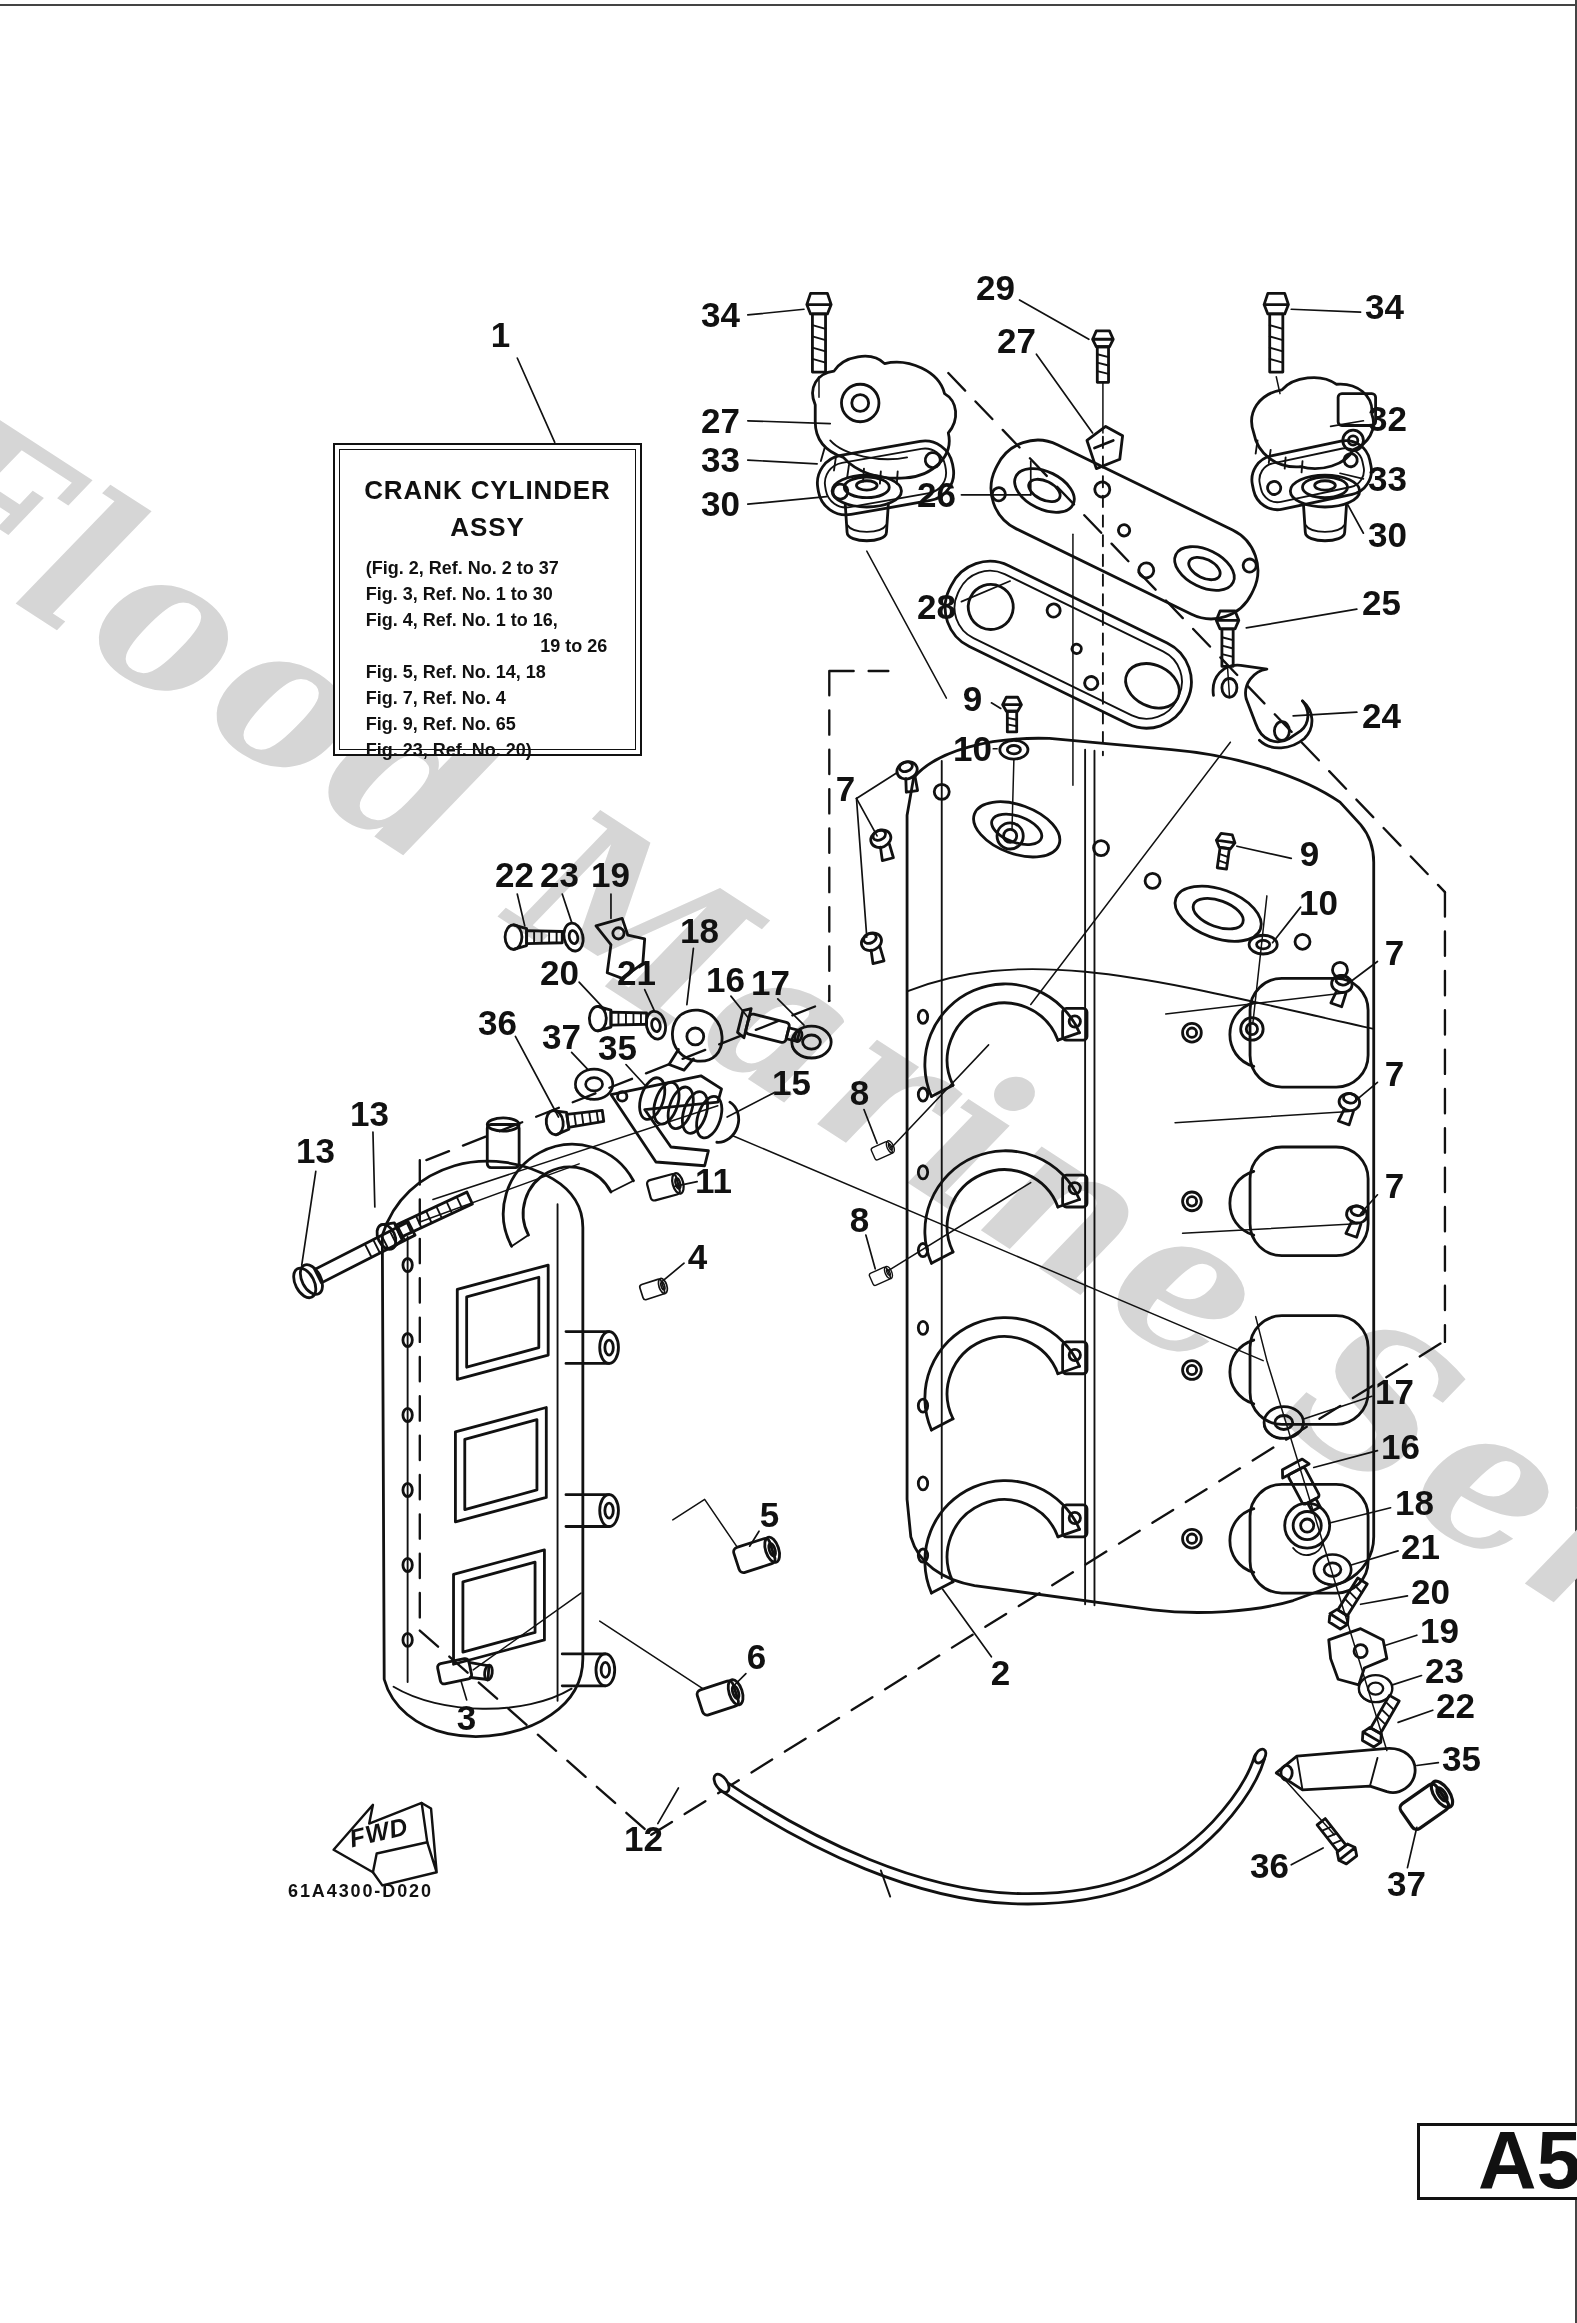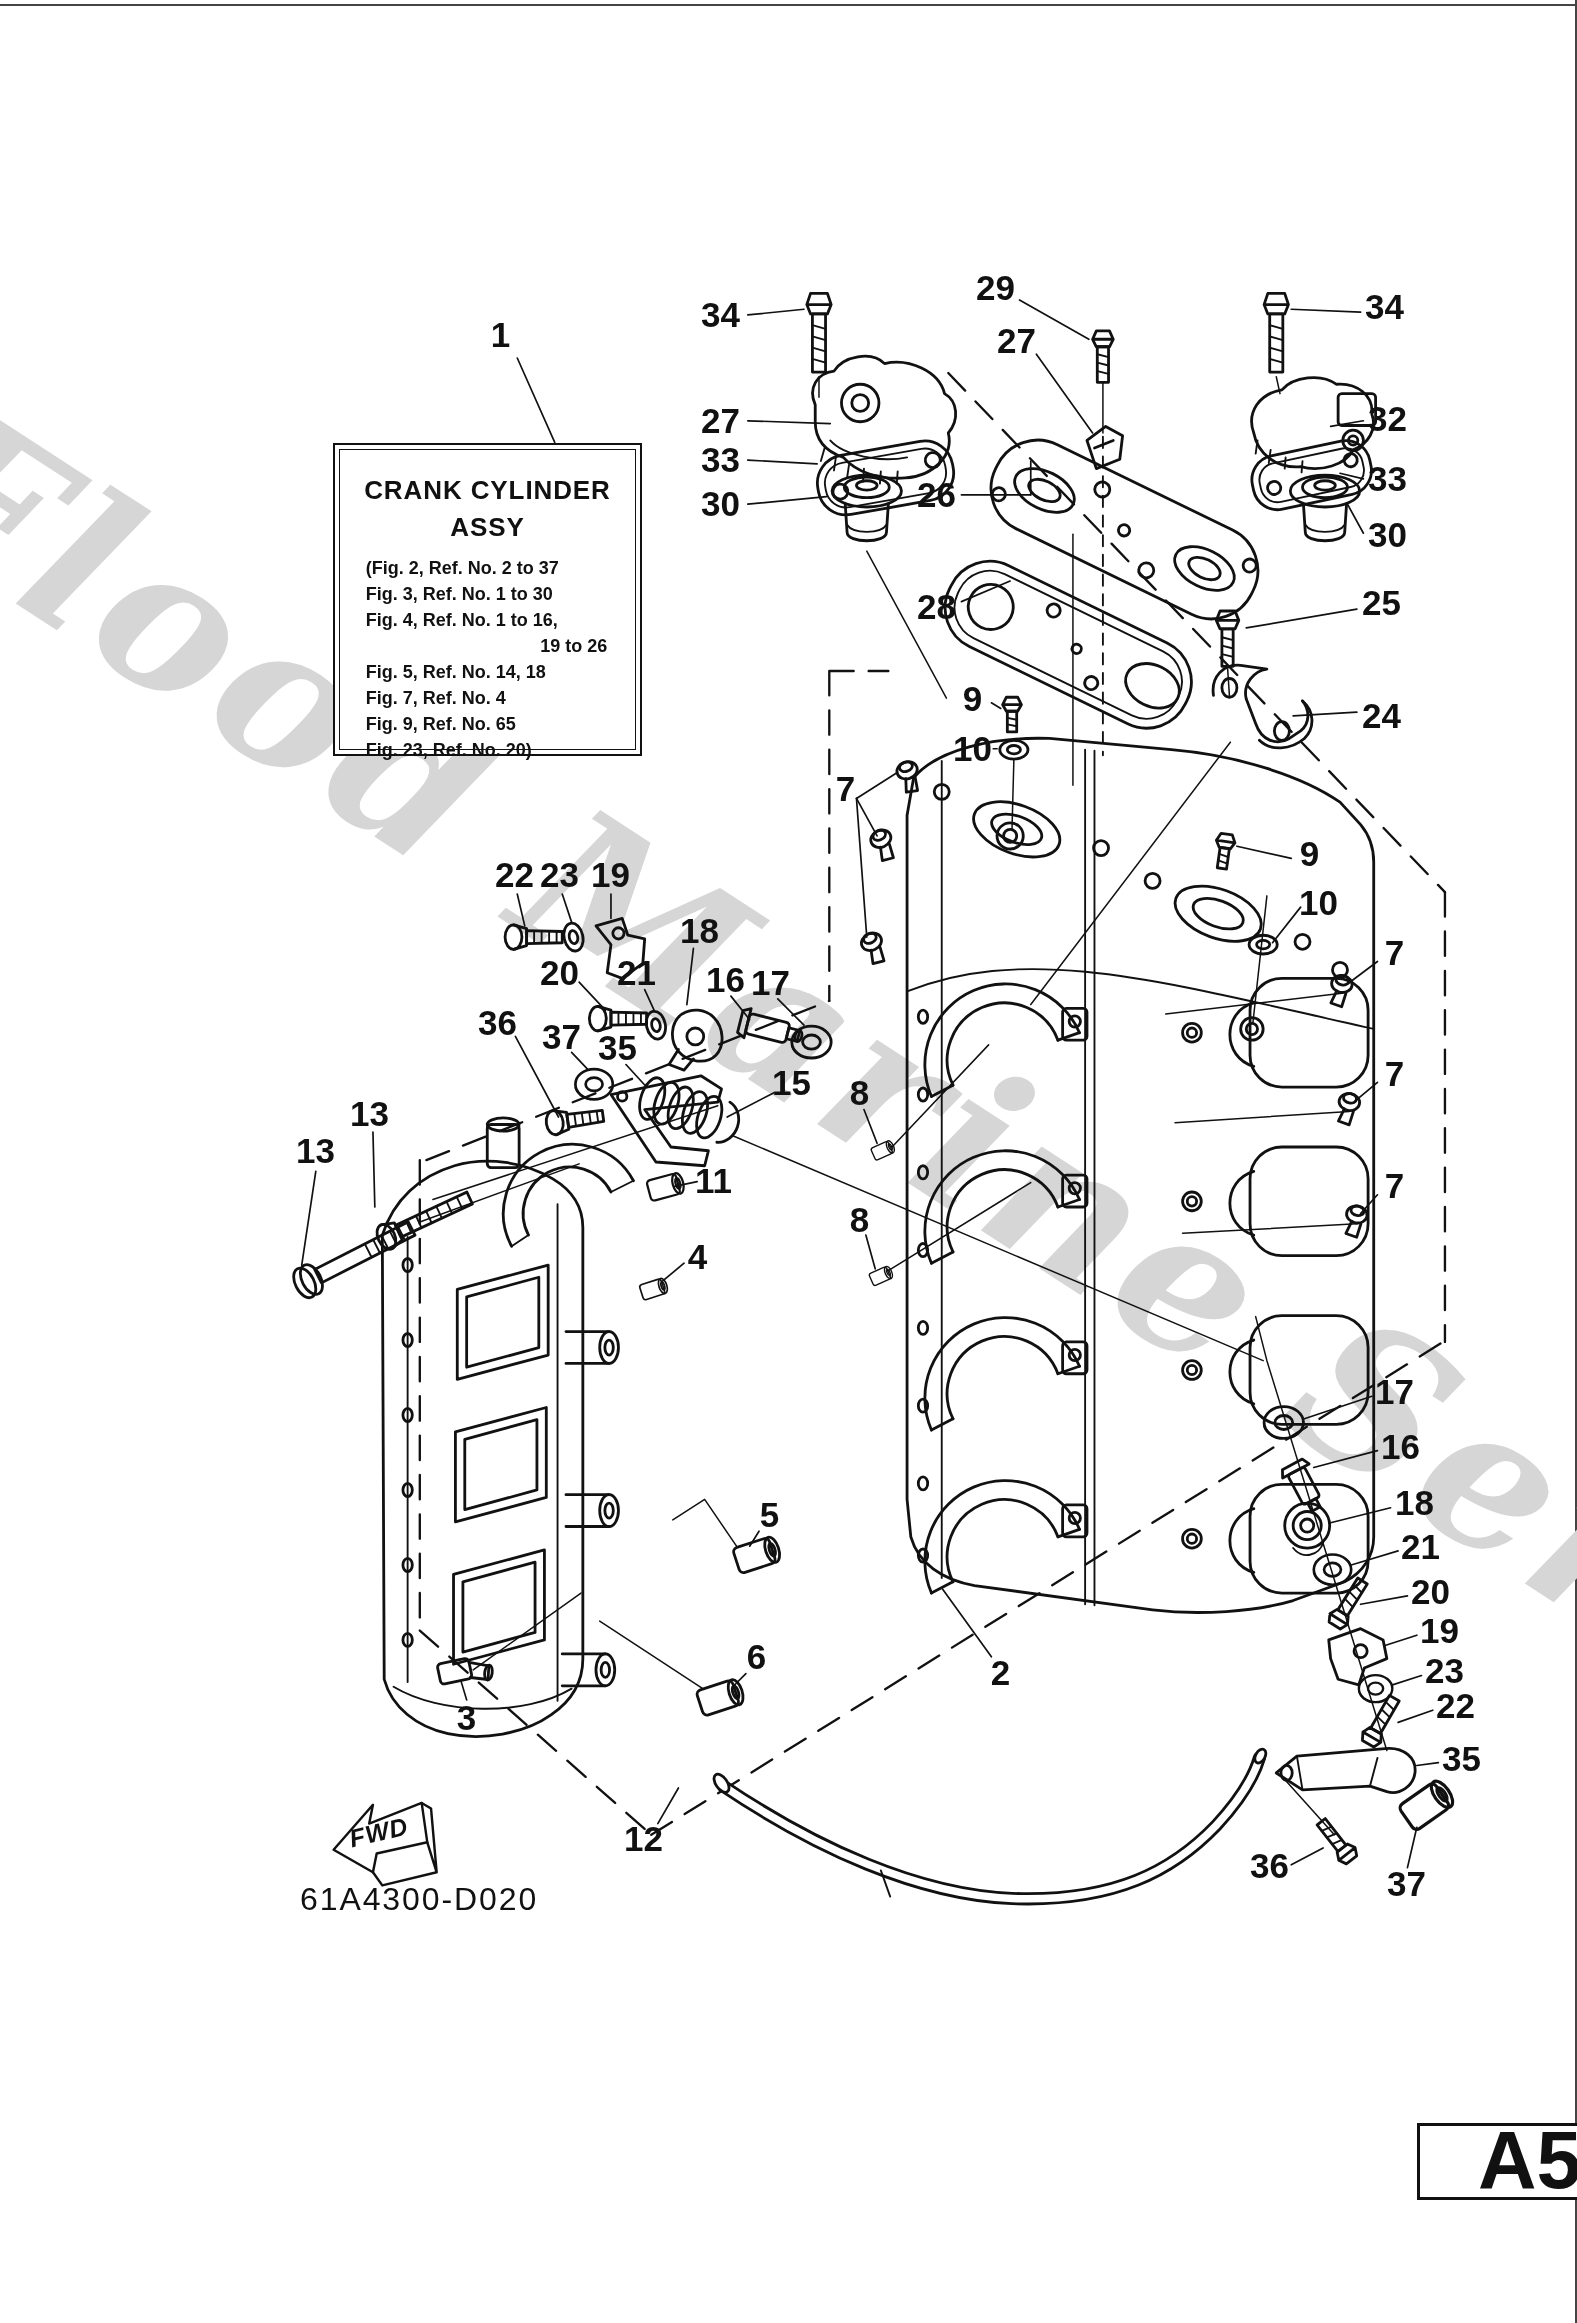--- a/index.html
+++ b/index.html
@@ -14,21 +14,21 @@
   #callout-layer{position:absolute;left:0;top:0;width:1578px;height:2324px;z-index:3;}
   .callout{position:absolute;width:67px;margin-left:-34px;margin-top:-21.5px;text-align:center;
         font-weight:700;font-size:35px;line-height:41px;color:#111;}
   #title-box{position:absolute;left:333px;top:443px;width:309px;height:313px;z-index:3;
         border:2.8px solid #111;background:#fff;box-sizing:border-box;padding:3.7px;}
   #title-box .inner{width:100%;height:100%;border:1.9px solid #111;box-sizing:border-box;padding-top:22px;}
   .tb-title{text-align:center;font-weight:700;font-size:26px;line-height:37px;letter-spacing:0.9px;}
   #tb-refs{margin-top:9.4px;}
   .ref-line{font-weight:700;font-size:18px;line-height:26px;padding-left:26px;white-space:pre;}
   .ref-indent{text-align:right;padding-right:28px;padding-left:0;}
-  #drawing-code{position:absolute;left:300px;top:1881px;font-size:32px;letter-spacing:1.9px;z-index:3;}
+  #drawing-code{position:absolute;left:288px;top:1881px;font-size:18px;letter-spacing:1.9px;z-index:3;font-weight:bold;}
   #fwd-label{position:absolute;left:349px;top:1818px;transform:rotate(-13deg);
         font-weight:700;font-style:italic;font-size:25px;letter-spacing:0.9px;z-index:4;}
   #page-label-box{position:absolute;left:1417px;top:2123px;width:165px;height:77px;
         border:3.7px solid #111;box-sizing:border-box;background:#fff;z-index:3;overflow:visible;}
   #page-label{display:block;margin-left:58px;margin-top:-5.6px;font-weight:700;font-size:81px;
         line-height:81px;white-space:nowrap;}
 </style>
 </head>
 <body>
 

